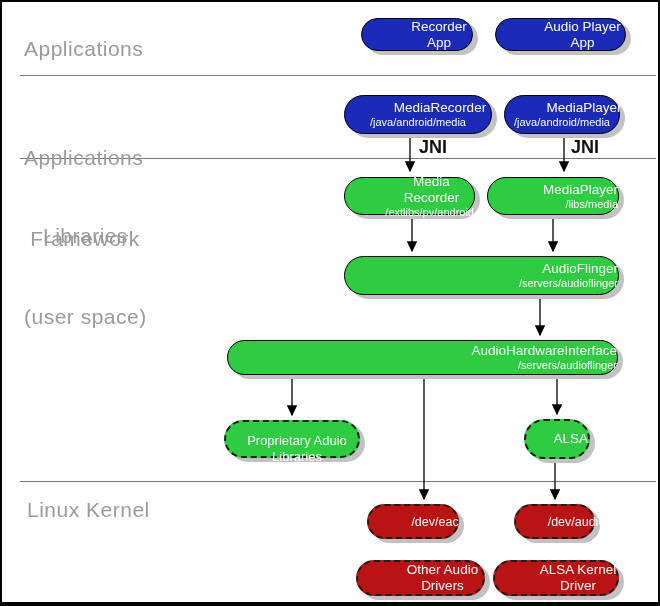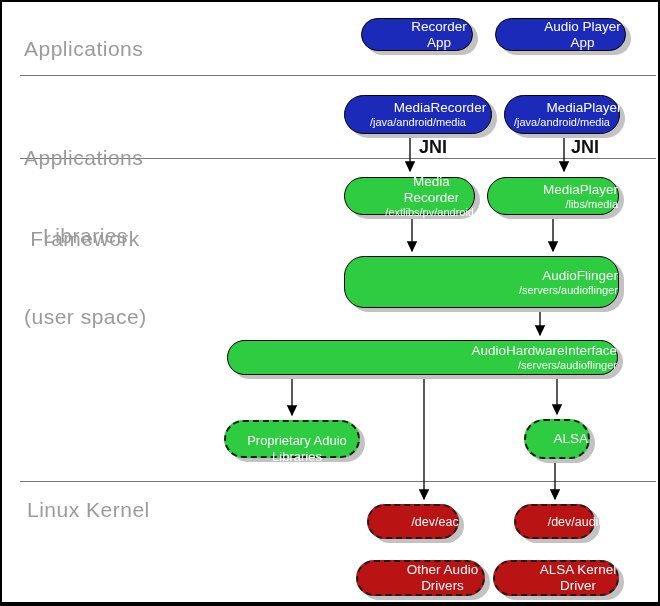--- a/index.html
+++ b/index.html
@@ -113,21 +113,21 @@
 
   <div class="node green solid" style="left:342px;top:175px;width:131px;height:38px;border-radius:19px">
     <div class="t1">Media Recorder</div>
     <div class="t2">/extlibs/pv/android</div>
   </div>
   <div class="node green solid" style="left:485px;top:175px;width:132px;height:38px;border-radius:19px">
     <div class="t1">MediaPlayer</div>
     <div class="t2">/libs/media</div>
   </div>
 
-  <div class="node green solid" style="left:342px;top:254px;width:275px;height:52px;border-radius:20px">
+  <div class="node green solid" style="left:342px;top:254px;width:275px;height:39px;border-radius:20px">
     <div class="t1">AudioFlinger</div>
     <div class="t2">/servers/audioflinger</div>
   </div>
 
   <div class="node green solid" style="left:225px;top:338px;width:391px;height:35px;border-radius:18px">
     <div class="t1">AudioHardwareInterface</div>
     <div class="t2">/servers/audioflinger</div>
   </div>
 
   <div class="node green dashed" style="left:222px;top:418px;width:136px;height:38px;border-radius:19px">

